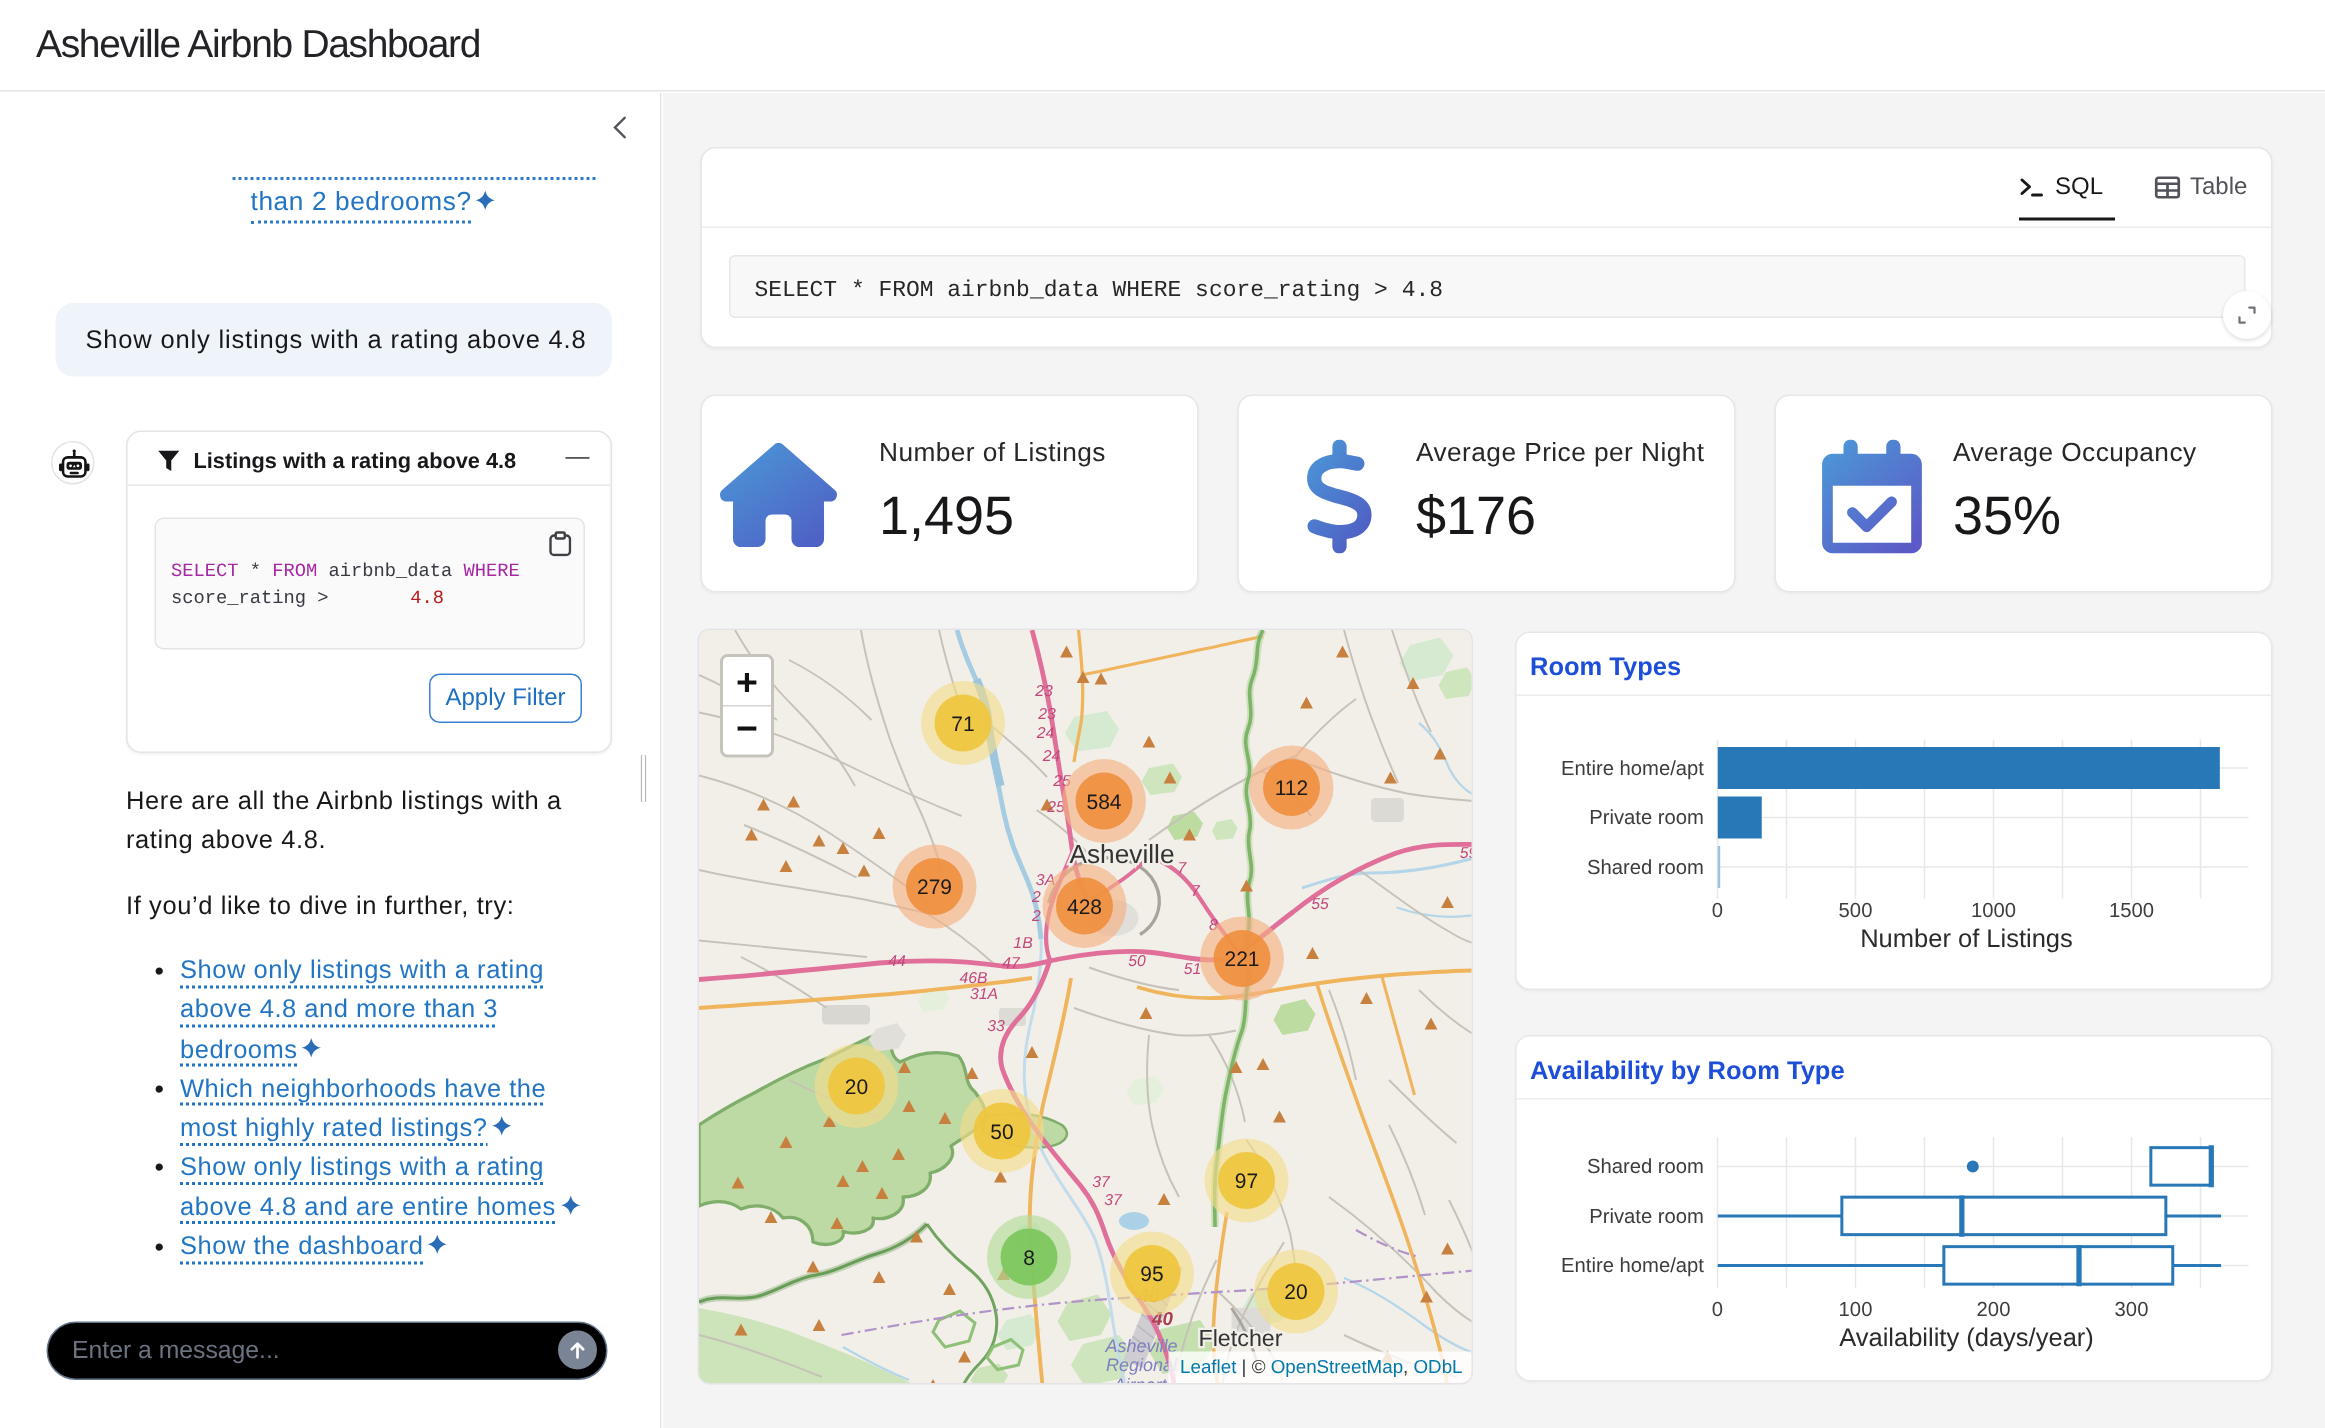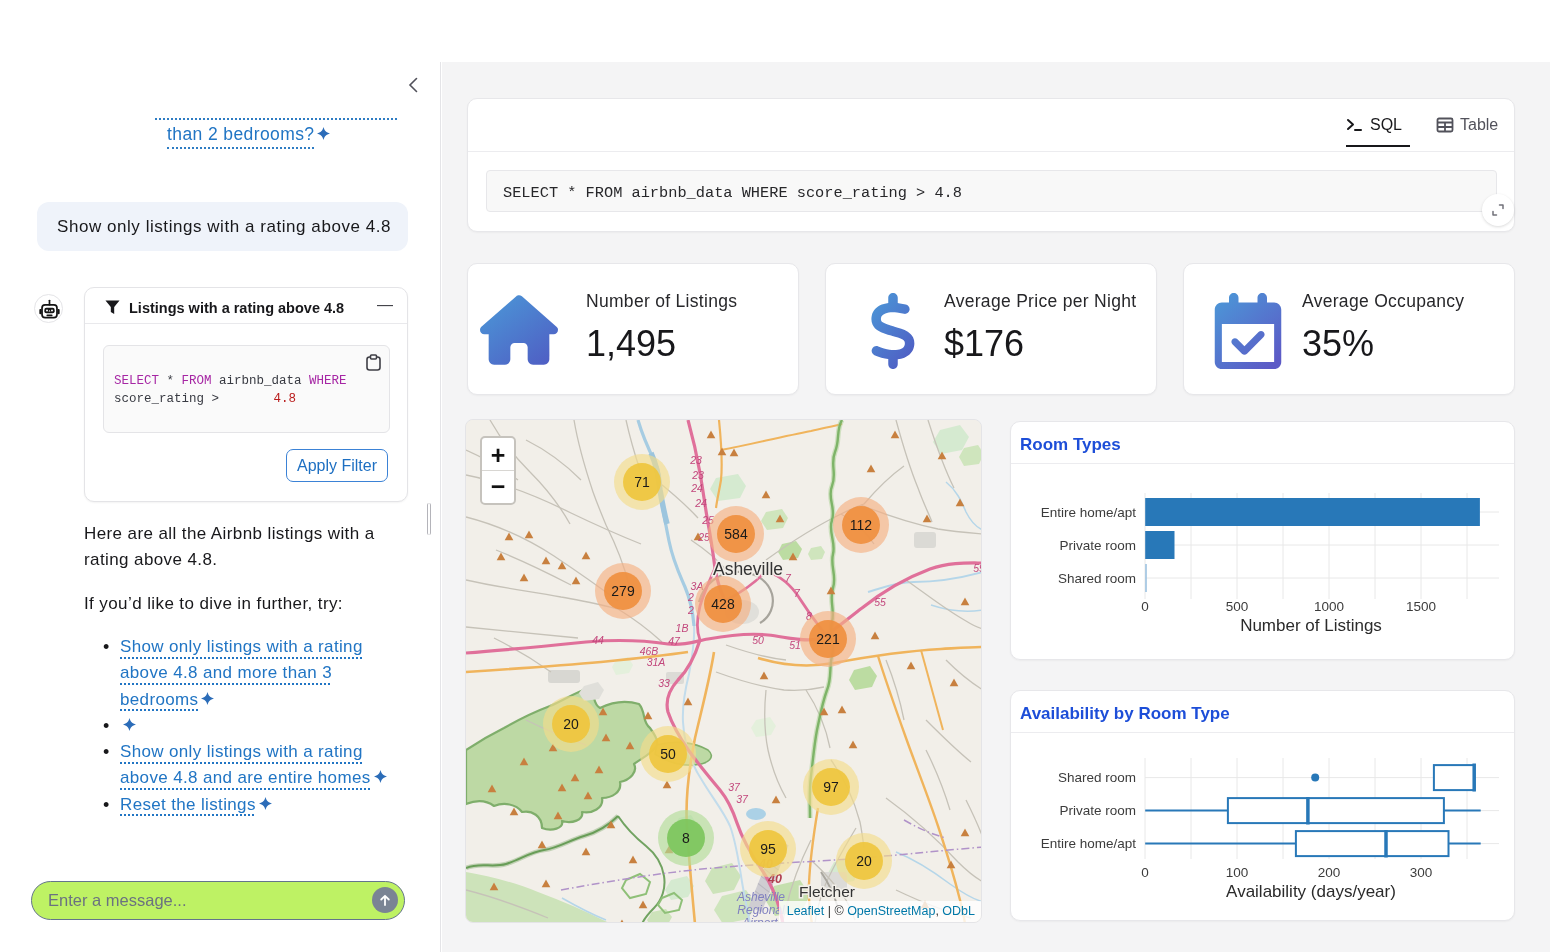--- a/index.html
+++ b/index.html
@@ -26,21 +26,21 @@
 .codebox code { position:absolute; left:10px; top:26px; font-family:"Liberation Mono", monospace; font-size:12.5px; line-height:18px; color:#383a42; white-space:pre-wrap; }
 .kw { color:#a626a4; }
 .num { color:#b91c1c;margin-left:47px; }
 .applybtn { position:absolute; right:19px; bottom:19px; width:102px; height:33px; border:1px solid #3b82d6; border-radius:7px; color:#1d6fc2; font-size:16px; text-align:center; line-height:31px; background:#fff; }
 .botmsg { position:absolute; left:84px; font-size:17px; letter-spacing:0.4px; line-height:26.3px; color:#18181b; }
 ul.sugg { position:absolute; left:101px; top:572px; width:310px; list-style:none; }
 ul.sugg li { position:relative; padding-left:19px; font-size:17px; letter-spacing:0.35px; line-height:26.3px; margin:0; }
 ul.sugg li:before { content:"\2022"; position:absolute; left:2px; top:0; color:#18181b; font-size:18px; }
 a.sl { color:#2175c4; text-decoration:underline dotted 2px; text-underline-offset:4.5px; }
 .spark { display:inline-block; width:13px; height:13px; margin-left:3px; }
-.inputbar { position:absolute; left:31px; top:819px; width:374px; height:39px; border:1.5px solid #64748b; border-radius:20px; background:#bef264; }
+.inputbar { position:absolute; left:31px; top:819px; width:374px; height:39px; border:1.5px solid #64748b; border-radius:20px; background:#000000; }
 .inputbar .ph { position:absolute; left:16px; top:9px; font-size:16.5px; color:#6b7280; }
 .sendbtn { position:absolute; right:6px; top:5px; width:26px; height:26px; border-radius:50%; background:#7a8494; color:#fff; text-align:center; }
 
 .card { position:absolute; background:#fff; border:1px solid #e7e7ea; border-radius:10px; box-shadow:0 1px 2px rgba(0,0,0,0.04); }
 #sqlcard { left:25px; top:36px; width:1048px; height:134px; }
 #sqlcard .tabrow { position:absolute; left:0; top:0; width:100%; height:53px; border-bottom:1px solid #ececef; }
 .tab { position:absolute; top:0; height:48px; font-size:16px; }
 .tab-sql { right:104px; width:64px; color:#18181b; border-bottom:2px solid #18181b; }
 .tab-table { right:17px; width:61px; color:#52525b; }
 .tab .ticon { position:absolute; left:0; top:17px; }
@@ -53,20 +53,23 @@
 .stat .slabel { position:absolute; left:118px; top:27px; font-size:17.5px; letter-spacing:0.3px; color:#27272a; }
 .stat .svalue { position:absolute; left:118px; top:59px; font-size:36px; color:#18181b; }
 #mapcard { position:absolute; left:23px; top:357px; width:517px; height:504px; border-radius:8px; background:#f2efe8; overflow:hidden; border:1px solid #e4e4e7; }
 .chartcard { left:568px; width:505px; }
 .ctitle { position:absolute; left:9px; top:13px; font-size:17px; font-weight:700; color:#1d4ed8; }
 .chead { position:absolute; left:0; top:0; width:100%; height:42px; border-bottom:1px solid #ececef; }
 </style>
 </head>
 <body>
 <div id="app">
+  <div id="header">
+      <h1>Asheville Airbnb Dashboard</h1>
+    </div>
   <div id="sidebar">
     <div style="position:absolute;left:427px;top:441px;width:4px;height:32px;border-radius:2px;border:1px solid #b4b4ba;border-top:none;border-bottom:none;"></div>
     <div class="collapse"><svg width="10" height="16" viewBox="0 0 10 16">
           <path d="M8.5 1.5 L2 8 L8.5 14.5" fill="none" stroke="#52525b" stroke-width="1.6" stroke-linecap="round"></path>
         </svg></div>
     <div class="clipline"></div>
     <div class="msg1"><span class="lnk">than 2 bedrooms?</span><svg class="spark" viewBox="0 0 12 12">
           <path d="M6,0 C6.9,3.5 8.5,5.1 12,6 C8.5,6.9 6.9,8.5 6,12 C5.1,8.5 3.5,6.9 0,6 C3.5,5.1 5.1,3.5 6,0 Z" fill="#2b6cb8"></path>
         </svg></div>
     <div class="bubble">
@@ -104,27 +107,27 @@
           </svg>
       </div>
       <div class="applybtn">Apply Filter</div>
     </div>
     <div class="botmsg" style="top:459px;">Here are all the Airbnb listings with a<br>rating above 4.8.</div>
     <div class="botmsg" style="top:529px;">If you’d like to dive in further, try:</div>
     <ul class="sugg">
       <li><a class="sl">Show only listings with a rating<br>above 4.8 and more than 3<br>bedrooms</a><svg class="spark" viewBox="0 0 12 12">
             <path d="M6,0 C6.9,3.5 8.5,5.1 12,6 C8.5,6.9 6.9,8.5 6,12 C5.1,8.5 3.5,6.9 0,6 C3.5,5.1 5.1,3.5 6,0 Z" fill="#2b6cb8"></path>
           </svg></li>
-      <li><svg class="spark" viewBox="0 0 12 12">
+      <li><a class="sl">Which neighborhoods have the<br>most highly rated listings?</a><svg class="spark" viewBox="0 0 12 12">
             <path d="M6,0 C6.9,3.5 8.5,5.1 12,6 C8.5,6.9 6.9,8.5 6,12 C5.1,8.5 3.5,6.9 0,6 C3.5,5.1 5.1,3.5 6,0 Z" fill="#2b6cb8"></path>
           </svg></li>
       <li><a class="sl">Show only listings with a rating<br>above 4.8 and are entire homes</a><svg class="spark" viewBox="0 0 12 12">
             <path d="M6,0 C6.9,3.5 8.5,5.1 12,6 C8.5,6.9 6.9,8.5 6,12 C5.1,8.5 3.5,6.9 0,6 C3.5,5.1 5.1,3.5 6,0 Z" fill="#2b6cb8"></path>
           </svg></li>
-      <li><a class="sl">Reset the listings</a><svg class="spark" viewBox="0 0 12 12">
+      <li><a class="sl">Show the dashboard</a><svg class="spark" viewBox="0 0 12 12">
             <path d="M6,0 C6.9,3.5 8.5,5.1 12,6 C8.5,6.9 6.9,8.5 6,12 C5.1,8.5 3.5,6.9 0,6 C3.5,5.1 5.1,3.5 6,0 Z" fill="#2b6cb8"></path>
           </svg></li>
     </ul>
     <div class="inputbar">
         <span class="ph">Enter a message...</span>
       <div class="sendbtn"><svg width="14" height="14" viewBox="0 0 14 14" style="margin-top:6px">
             <path d="M7 12 V3 M3.2 6.5 L7 2.8 L10.8 6.5" fill="none" stroke="#fff" stroke-width="1.8" stroke-linecap="round" stroke-linejoin="round"></path>
           </svg></div>
     </div>
   </div>

